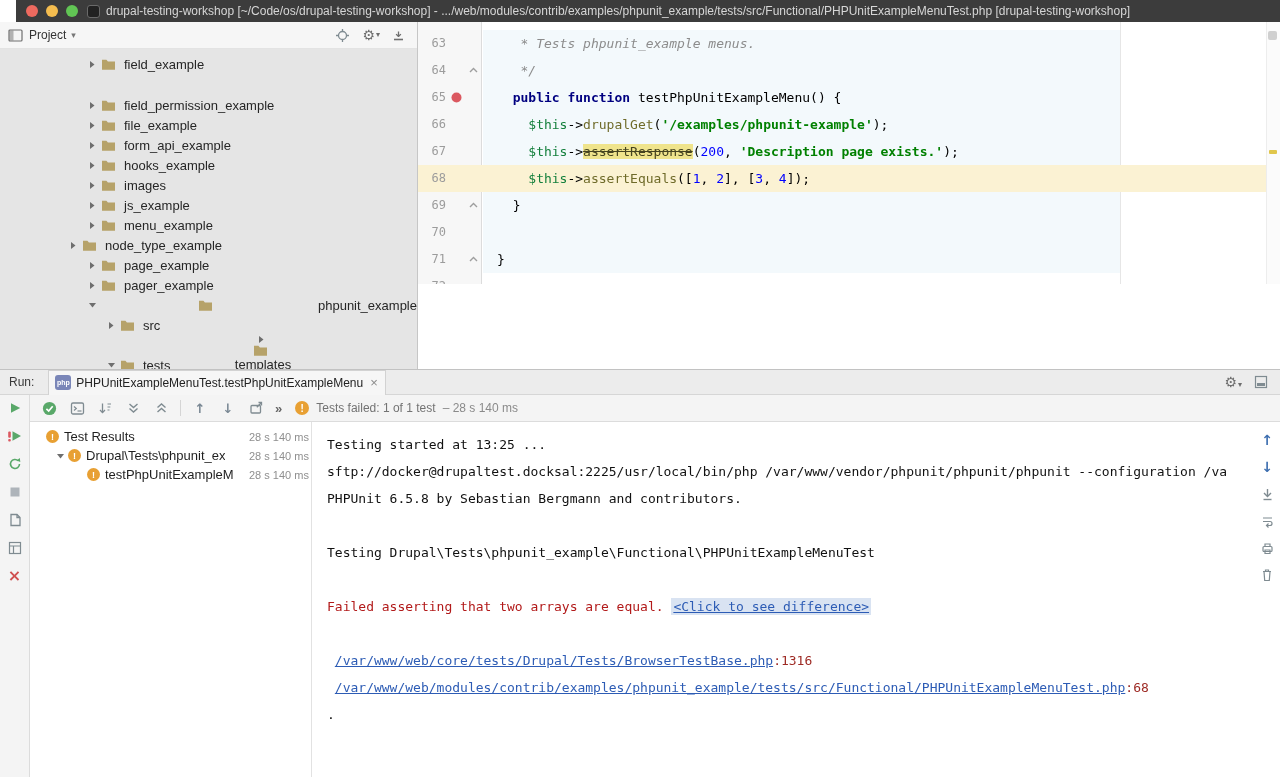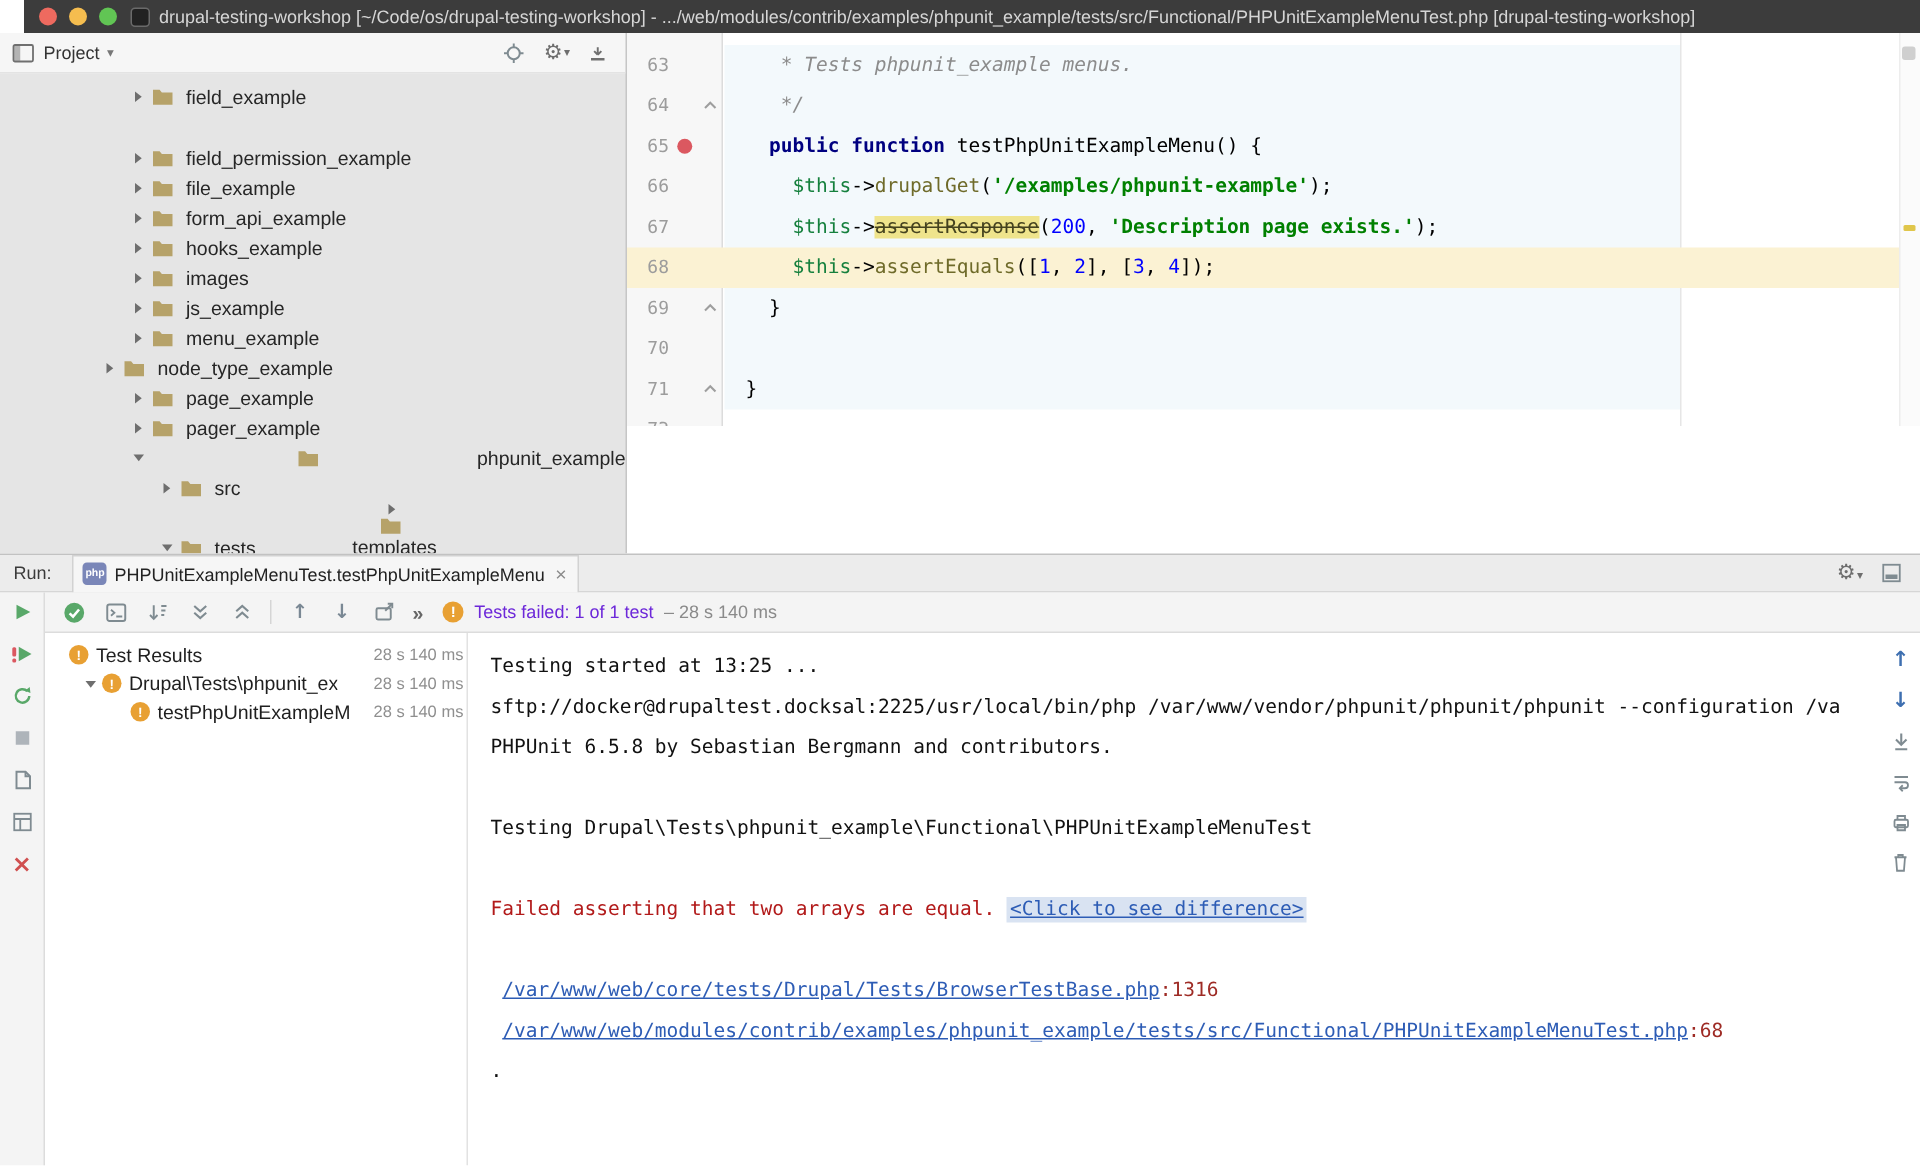--- a/index.html
+++ b/index.html
@@ -63,21 +63,21 @@
 .tab-title{font-size:12px;color:#222;white-space:nowrap}
 .tab-close{color:#8B8B8B;font-size:13px;margin-left:2px;line-height:1}
 .tabbar-right{margin-left:auto;display:flex;align-items:center;gap:12px;padding-right:12px}
 .run-toolbar{position:absolute;left:30px;right:0;top:25px;height:27px;background:#F4F4F4;border-bottom:1px solid #DCDCDC;display:flex;align-items:center;gap:10px;padding-left:10px}
 .tb-icon{display:flex;align-items:center;justify-content:center;width:18px;height:18px}
 .tb-sep{width:1px;height:16px;background:#D5D5D5}
 .arrow-glyph{color:#7A8894;font-size:13px;font-weight:bold;font-family:"DejaVu Sans",sans-serif}
 .chev2{color:#666;font-size:13px;font-weight:bold;letter-spacing:-1px}
 .status{display:flex;align-items:center;gap:7px;margin-left:4px}
 .bang-circle{width:14px;height:14px;border-radius:50%;background:#E8A033;color:#fff;font-size:10px;font-weight:bold;display:flex;align-items:center;justify-content:center;flex:none}
-.status-failed{font-size:12px;color:#6d28d9}
+.status-failed{font-size:12px;color:#737373}
 .status-dur{font-size:12px;color:#8A8A8A}
 .left-strip{position:absolute;left:0;top:25px;bottom:0;width:30px;background:#F4F4F4;border-right:1px solid #DCDCDC;display:flex;flex-direction:column;align-items:center;padding-top:5px;gap:12px}
 .ls-icon{width:16px;height:16px;display:flex;align-items:center;justify-content:center}
 .close-x{color:#D05050;font-size:16px;font-weight:bold;line-height:1;font-family:"DejaVu Sans",sans-serif}
 .test-tree{position:absolute;left:31px;top:52px;width:281px;bottom:0;background:#fff;border-right:1px solid #E2E2E2;padding-top:5px;overflow:hidden}
 .ttrow{position:relative;height:19px;display:flex;align-items:center;font-size:13px;color:#1F1F1F;white-space:nowrap}
 .tt-arrow{width:15px;display:flex;justify-content:center;flex:none}
 .tt-badge{width:13px;height:13px;border-radius:50%;background:#E8A033;color:#fff;font-size:9px;font-weight:bold;display:flex;align-items:center;justify-content:center;flex:none}
 .tt-label{margin-left:5px;overflow:hidden;max-width:150px}
 .tt-dur{position:absolute;left:218px;font-size:11px;color:#8F8F8F}

